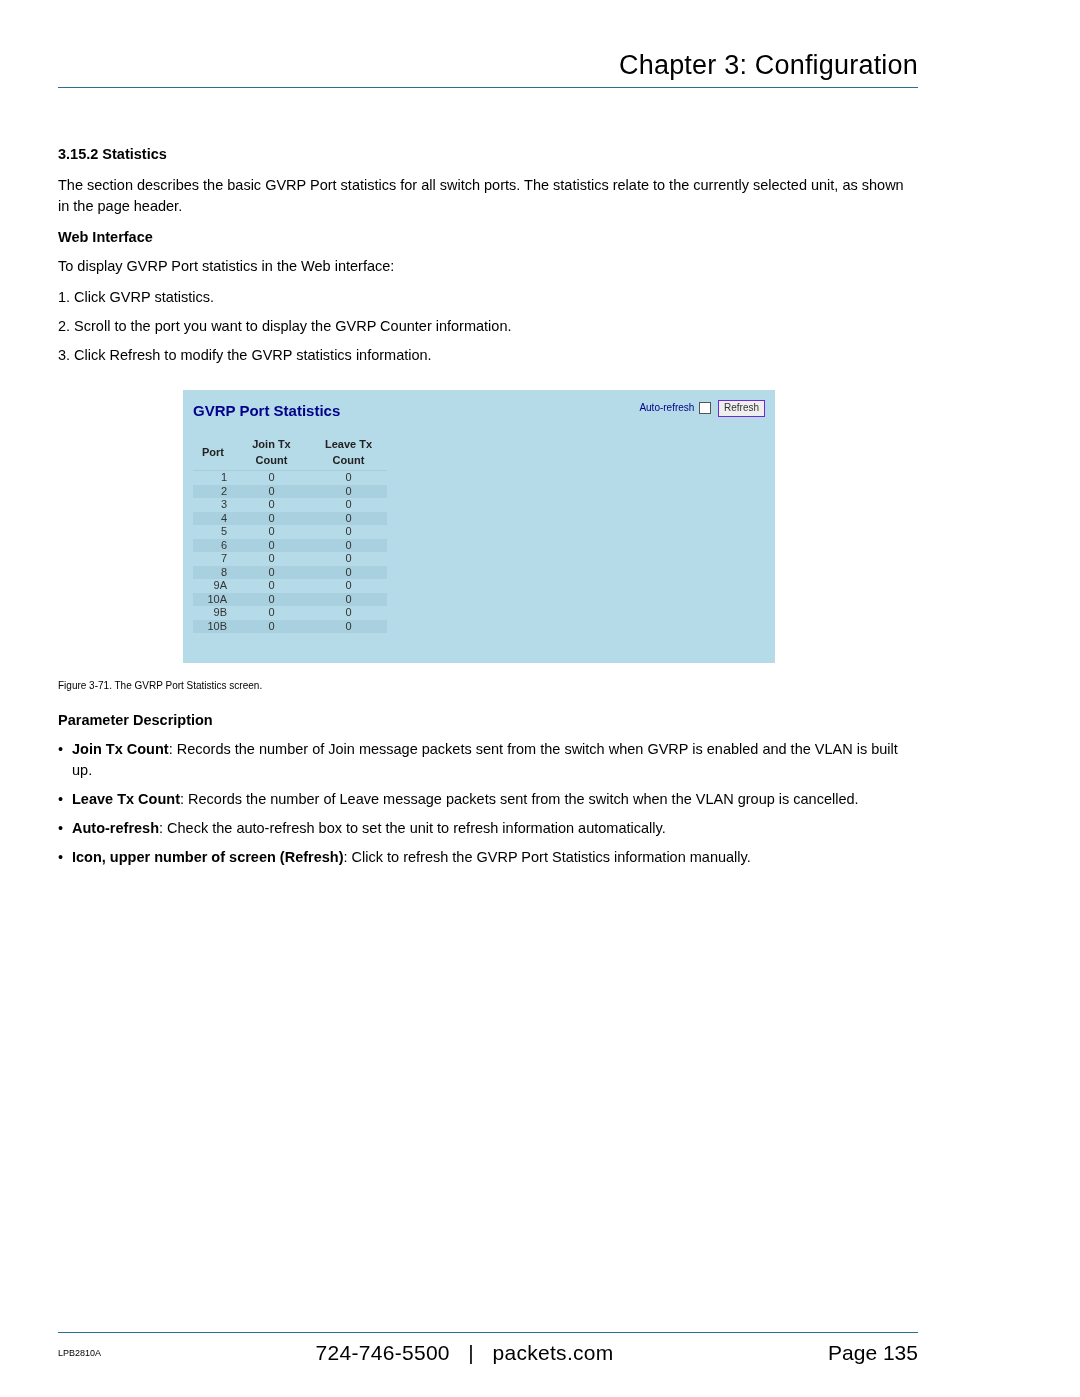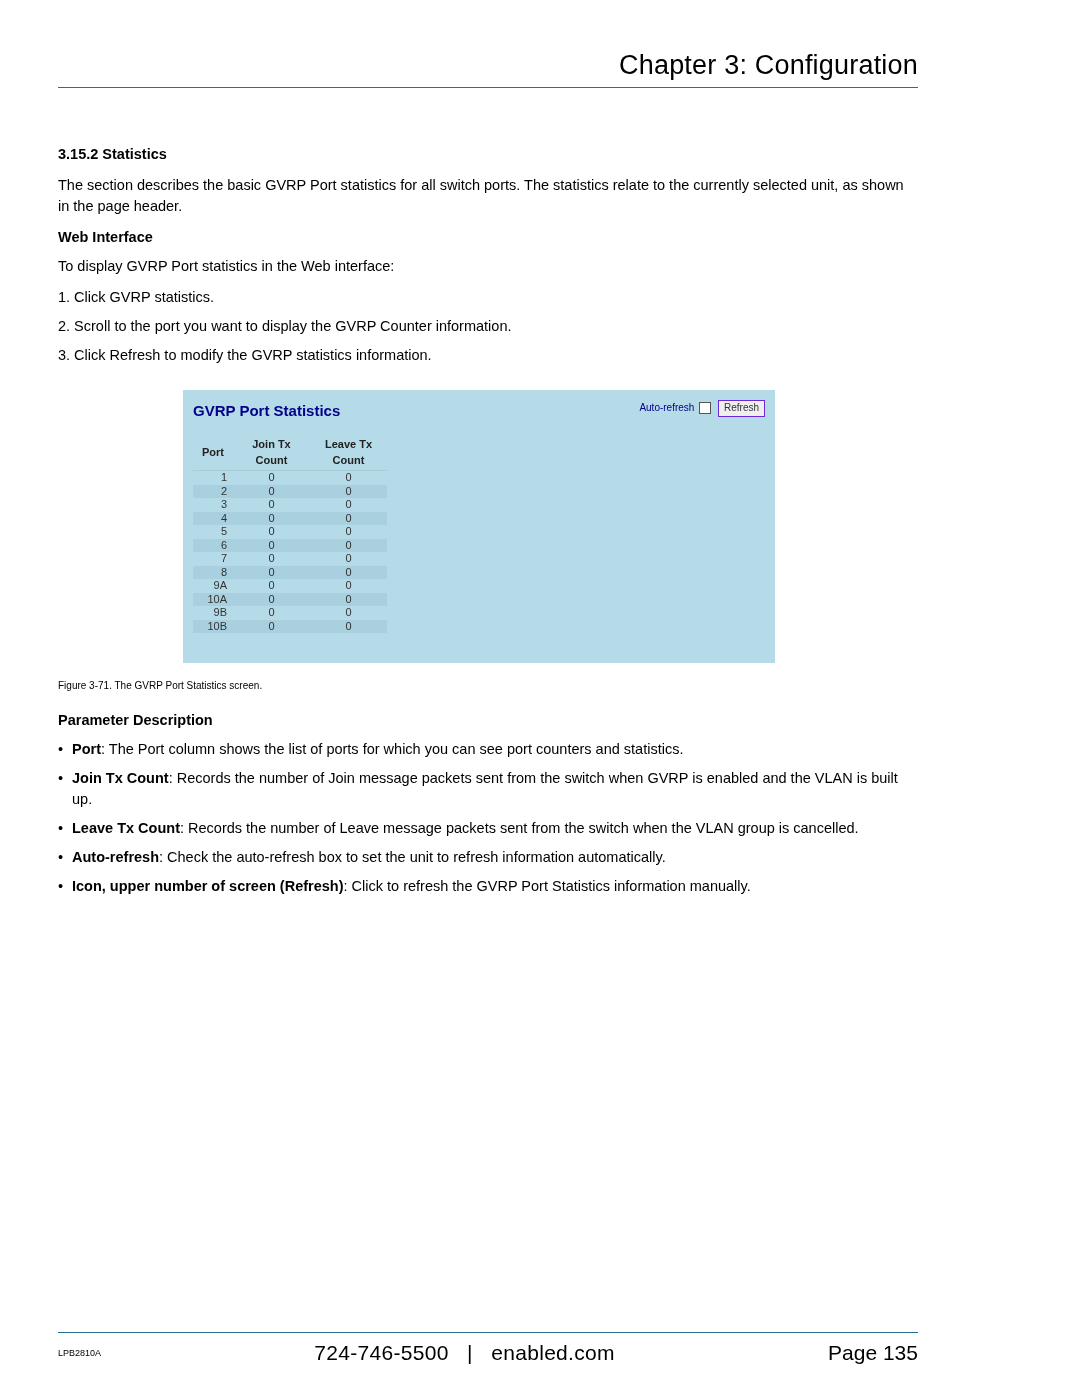--- a/index.html
+++ b/index.html
@@ -273,33 +273,32 @@
               <td class="num-col">0</td>
             </tr>
           </tbody>
       </table>
     </div>
 
     <div class="caption">Figure 3-71. The GVRP Port Statistics screen.</div>
 
     <div class="subhead">Parameter Description</div>
     <ul class="bullets" id="bullets-container">
-        <li><span class="bullet-label">Port</span>: The Port column shows the list of ports for which you can see port counters and statistics.</li>
         <li><span class="bullet-label">Join Tx Count</span>: Records the number of Join message packets sent from the switch when GVRP is enabled and the VLAN is built up.</li>
         <li><span class="bullet-label">Leave Tx Count</span>: Records the number of Leave message packets sent from the switch when the VLAN group is cancelled.</li>
         <li><span class="bullet-label">Auto-refresh</span>: Check the auto-refresh box to set the unit to refresh information automatically.</li>
         <li><span class="bullet-label">Icon, upper number of screen (Refresh)</span>: Click to refresh the GVRP Port Statistics information manually.</li>
       </ul>
   </div>
 
   <div class="footer">
     <hr class="hr-bottom">
     <div class="footer-row">
       <div class="footer-model">LPB2810A</div>
       <div class="footer-center">
-        <span>724-746-5500</span>&nbsp;&nbsp;&nbsp;<span>|</span>&nbsp;&nbsp;&nbsp;<span>enabled.com</span>
+        <span>724-746-5500</span>&nbsp;&nbsp;&nbsp;<span>|</span>&nbsp;&nbsp;&nbsp;<span>packets.com</span>
       </div>
       <div class="footer-page">
         <span>Page</span> <span>135</span>
       </div>
     </div>
   </div>
 </div>
 
 </body></html>

